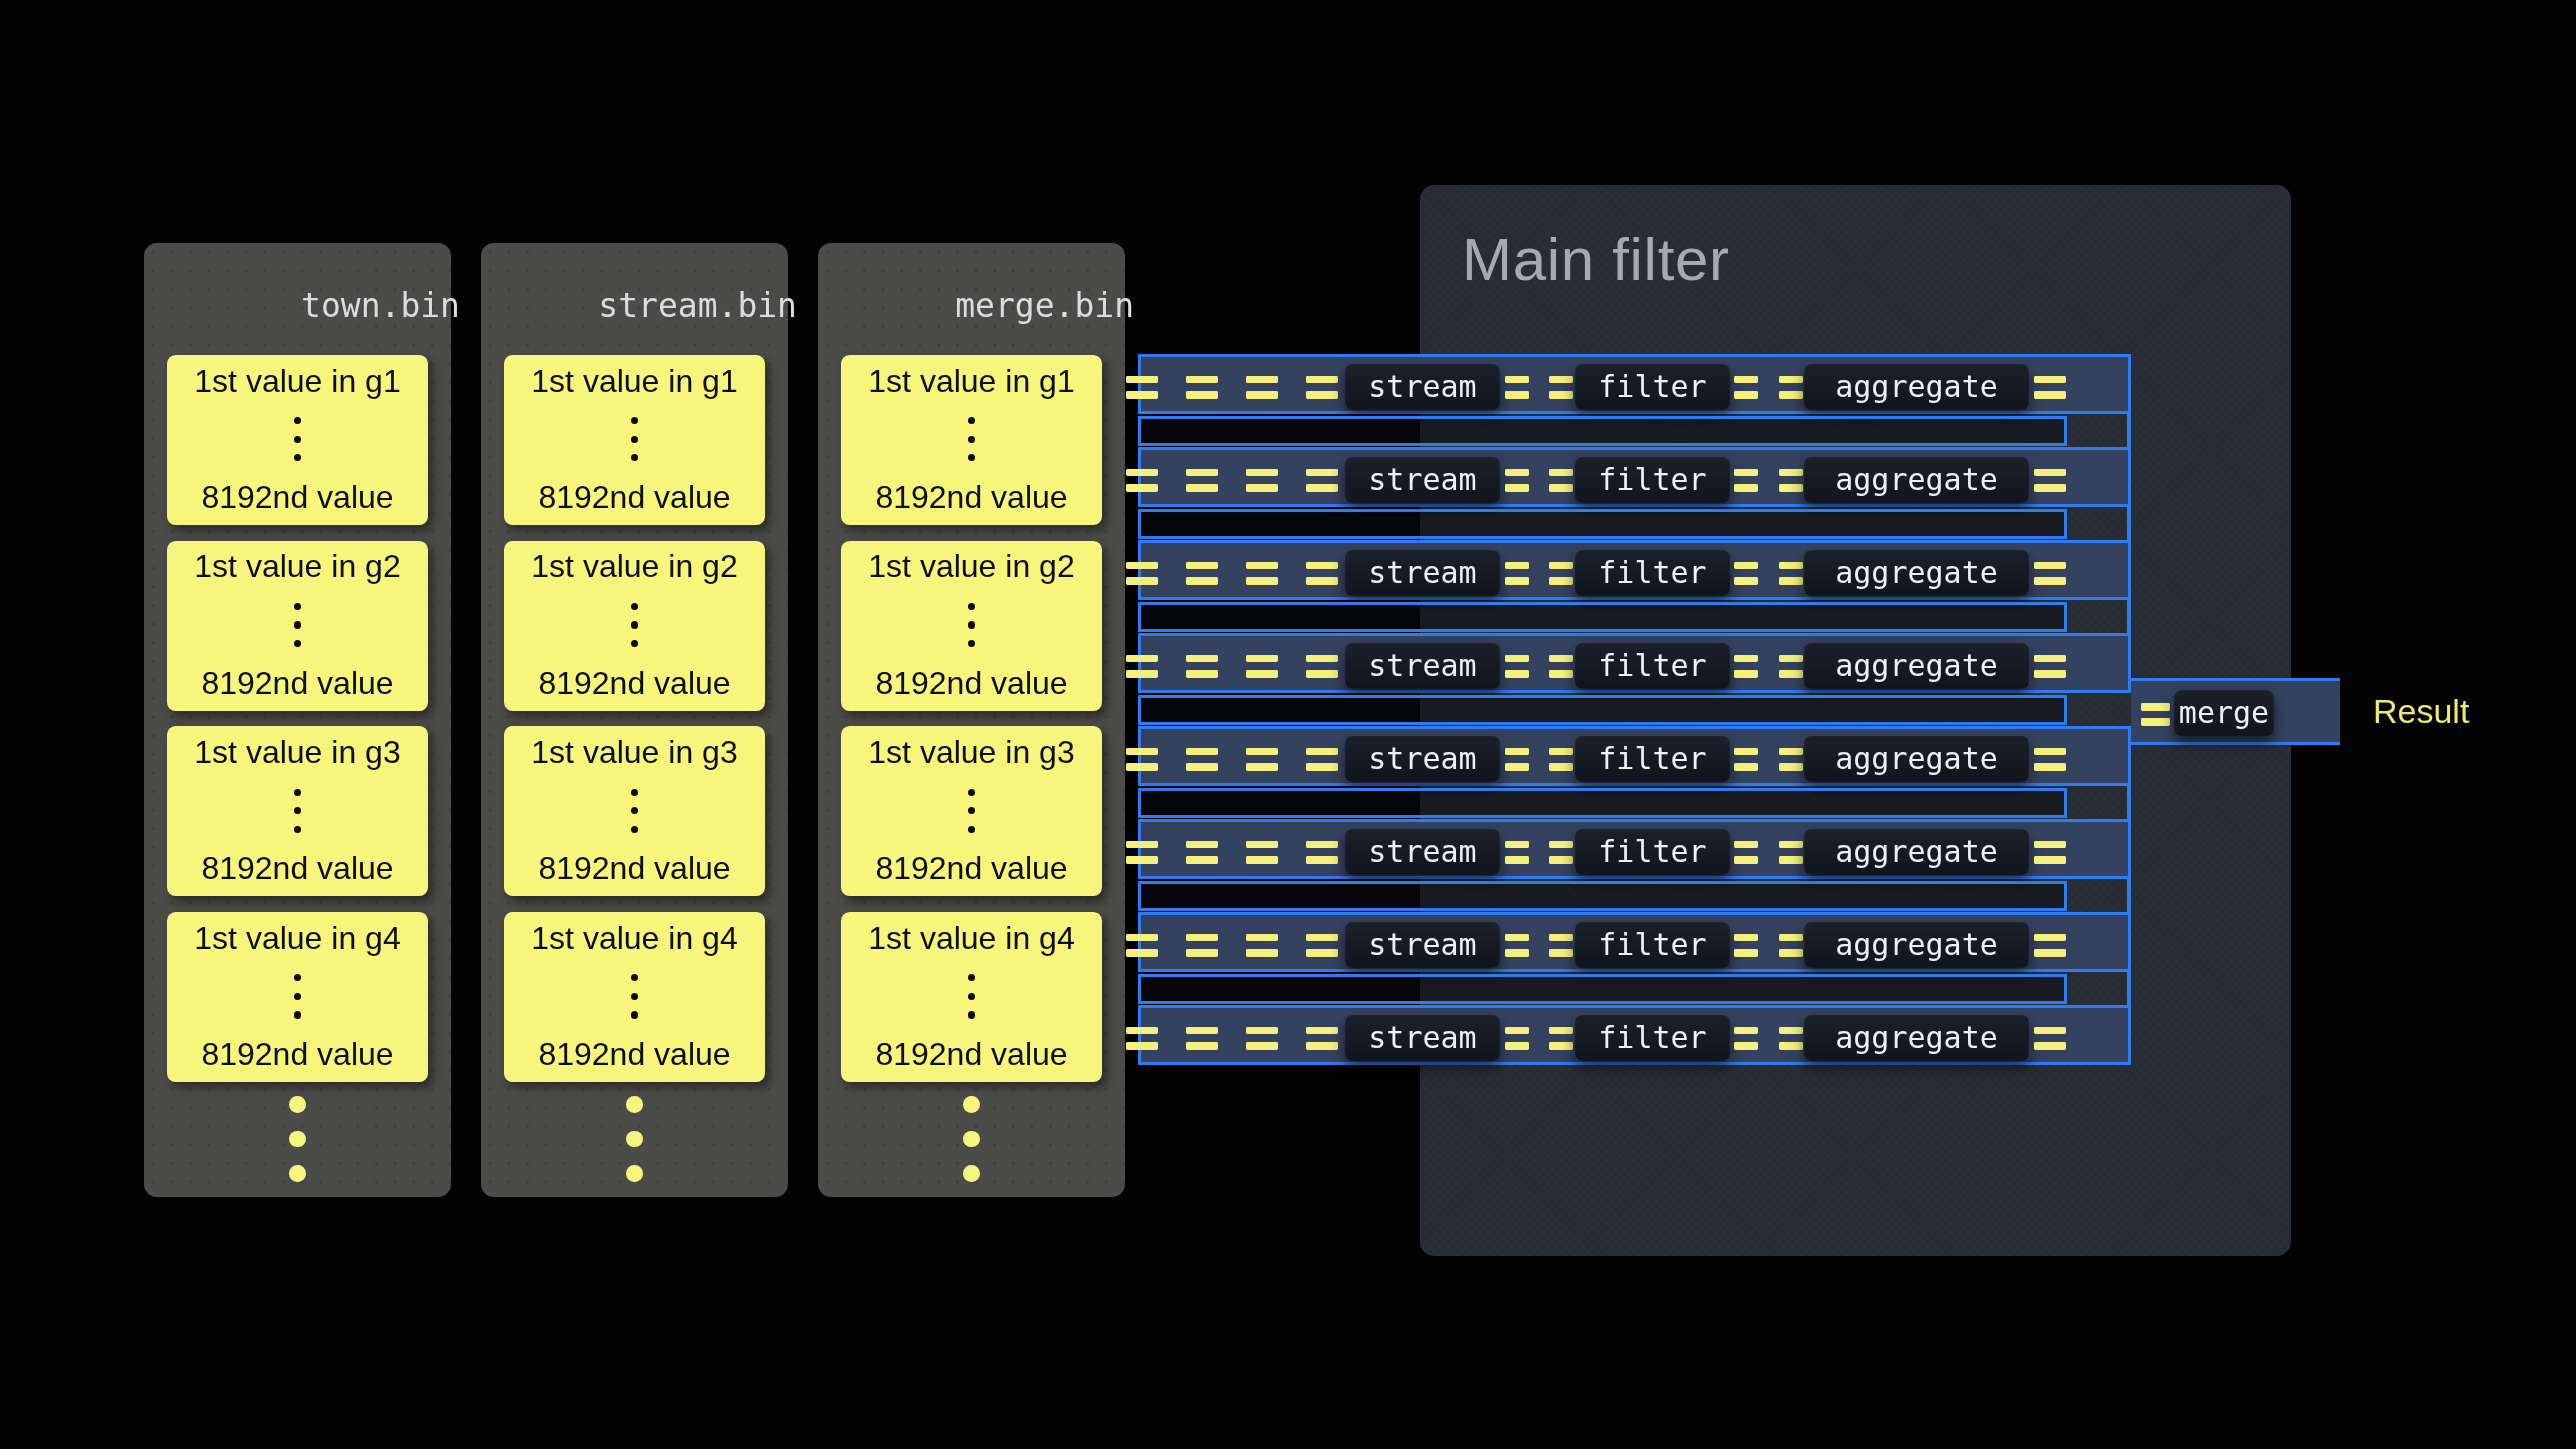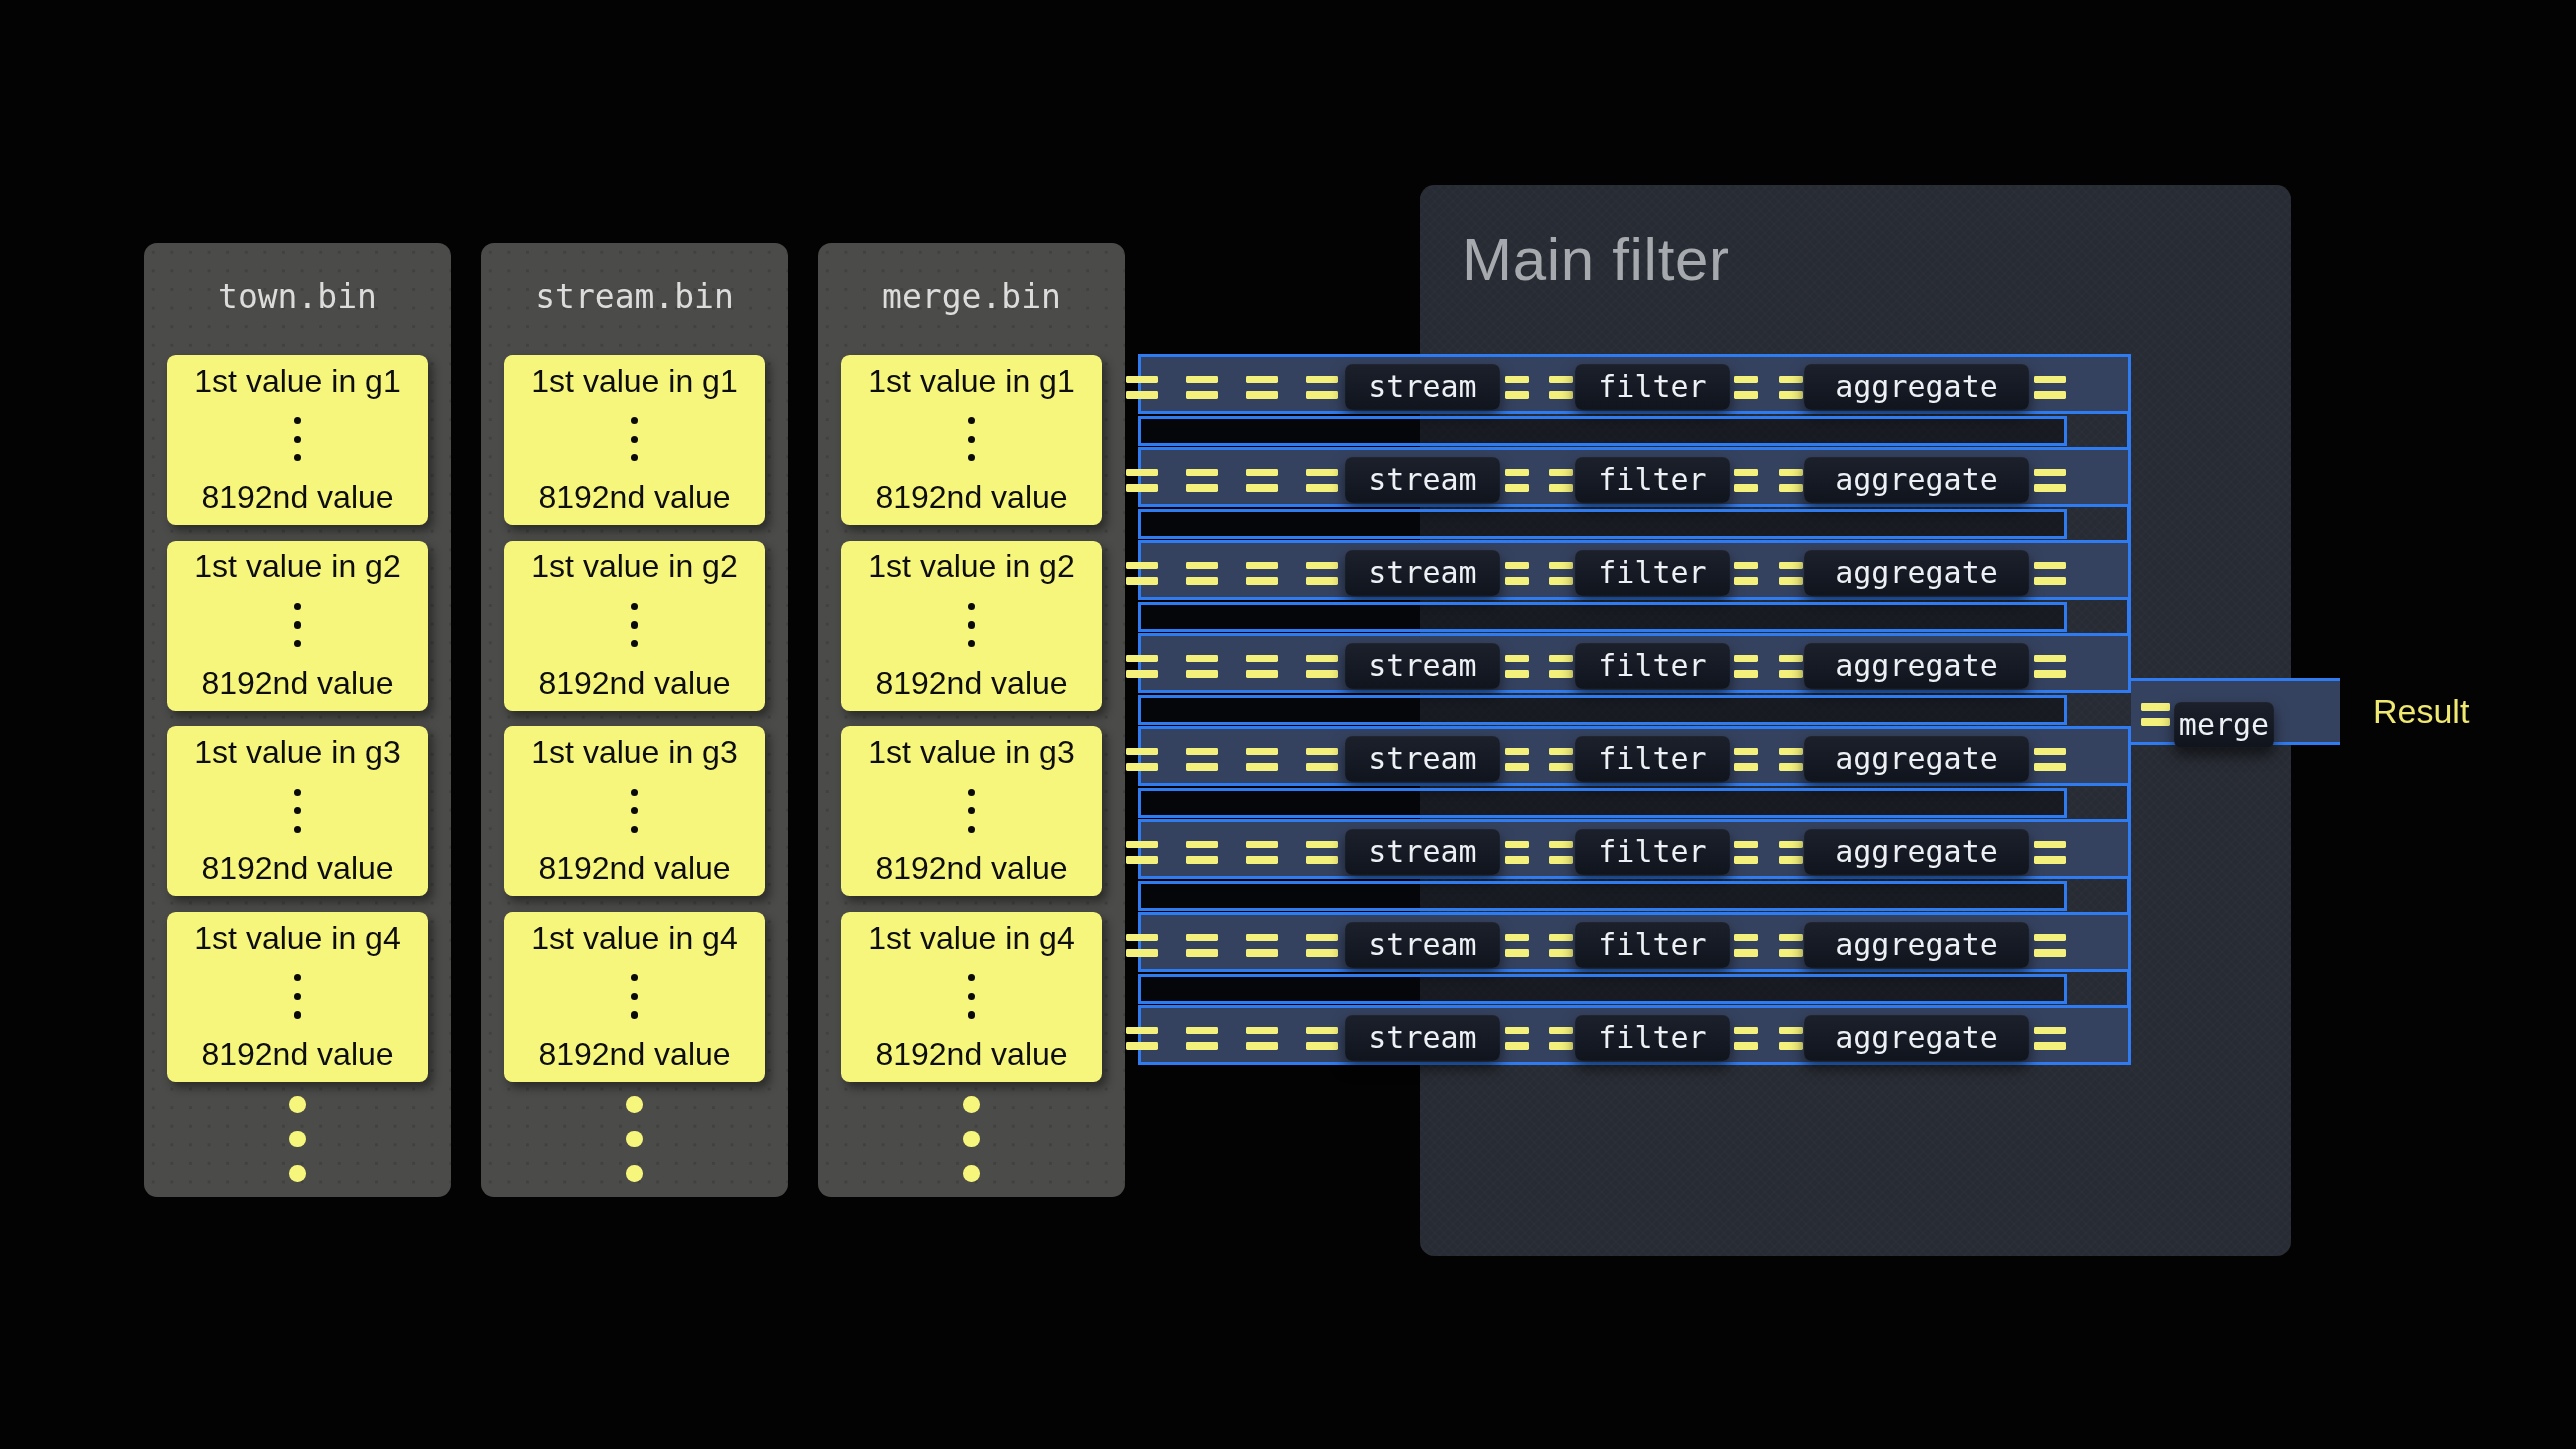--- a/index.html
+++ b/index.html
@@ -12,21 +12,21 @@
   }
   html,body{margin:0;padding:0;background:var(--background);}
   .stage{position:relative;width:2576px;height:1449px;background:var(--background);
          overflow:hidden;font-family:var(--sans);}
 
   
   .file-panel{position:absolute;top:243px;width:307px;height:954px;border-radius:13px;
       background-color:var(--file-panel);
       background-image:radial-gradient(rgba(0,0,0,0.13) 1.4px, transparent 1.9px);
       background-size:18.6px 18.6px;z-index:2;}
-  .file-panel h2{position:absolute;top:36px;left:0;width:100%;margin:0;text-align:center;
+  .file-panel h2{position:absolute;top:36px;left:0;width:100%;margin:9px;text-align:right;
       font:400 33px/1.1 var(--mono);color:var(--file-header-text);letter-spacing:0px;}
   .chunks{position:absolute;top:112px;left:23px;right:23px;display:flex;
       flex-direction:column;gap:15.7px;}
   .chunk{height:170px;box-sizing:border-box;border-radius:8.6px;background:var(--chunk-fill);
       box-shadow:4.3px 5.7px 10px rgba(0,0,0,0.42);
       display:flex;flex-direction:column;align-items:center;justify-content:space-between;
       padding:8.6px 2.9px 10px;font:400 32px/1.1 var(--sans);color:var(--chunk-text);}
   .vdots{display:flex;flex-direction:column;gap:11.4px;}
   .vdots b{width:7.2px;height:7.2px;border-radius:50%;background:#0a0a0a;display:block;}
   .more-dots{position:absolute;top:853px;left:0;width:100%;display:flex;flex-direction:column;
@@ -54,21 +54,21 @@
       background:var(--lane-fill);z-index:6;}
   .dash{position:absolute;top:18.6px;height:23px;display:flex;flex-direction:column;
       justify-content:space-between;}
   .dash i{display:block;height:7.9px;border-radius:1.4px;background:var(--dash);}
   .merge-lane .dash{top:22px;}
   .chip{position:absolute;top:7.2px;height:46px;border-radius:7.2px;
       background:linear-gradient(180deg,#1b202b 0%, var(--chip-fill) 100%);
       box-shadow:0 7.2px 14.3px rgba(0,0,0,0.55), inset 0 0 0 0.7px rgba(255,255,255,0.03);
       display:flex;align-items:center;justify-content:center;}
   .chip span{font:400 30px/1 var(--mono);color:var(--chip-text);white-space:nowrap;}
-  .merge-lane .chip{top:21px;}
+  .merge-lane .chip{top:9px;}
 
   .result-label{position:absolute;left:2373px;top:691px;font:400 34px/1.2 var(--sans);
       color:var(--result-text);z-index:7;}
 </style>
 </head>
 <body>
 
 <div class="stage">
 
   <section class="file-panel" style="left:144px">

